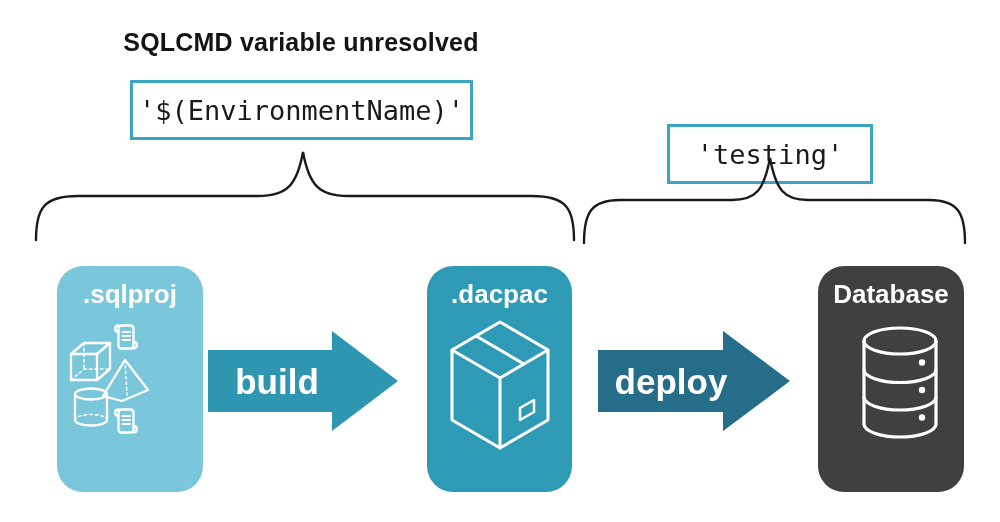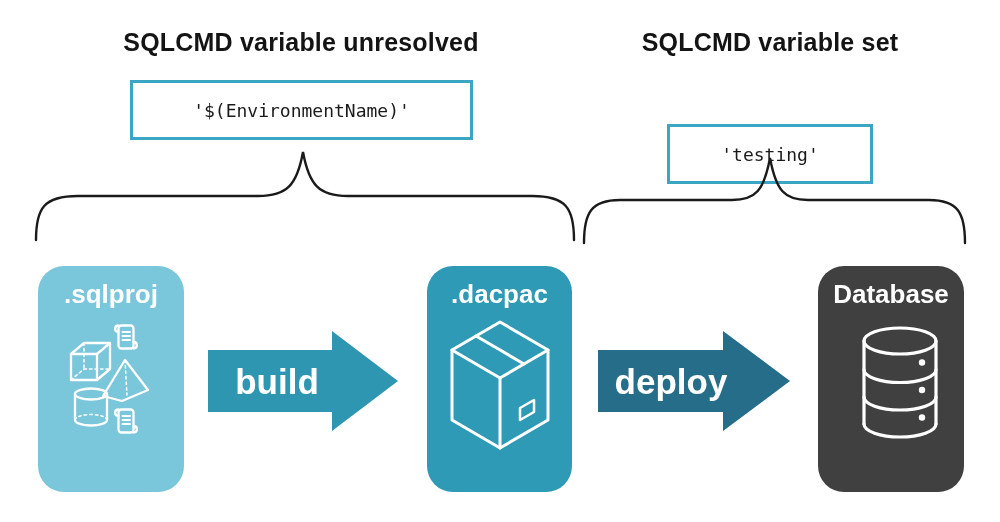--- a/index.html
+++ b/index.html
@@ -7,21 +7,21 @@
   .canvas{position:relative;width:1000px;height:522px;overflow:hidden;}
 
   .heading{position:absolute;top:28px;font-size:25px;font-weight:bold;text-align:center;letter-spacing:.2px;}
   .heading-left{left:101px;width:400px;}
   .heading-right{left:610px;width:320px;}
 
   .code-box{position:absolute;top:80px;height:60px;border:3px solid;box-sizing:border-box;
             display:flex;align-items:center;justify-content:center;}
   .code-box-left{left:130px;width:343px;}
   .code-box-right{left:667px;width:206px;margin-top:44px;}
-  .code-text{font-family:"DejaVu Sans Mono",monospace;font-size:18px;}
+  .code-text{font-family:"DejaVu Sans Mono",monospace;font-size:27px;}
 
   .overlay{position:absolute;left:0;top:0;width:1000px;height:522px;pointer-events:none;}
 
   .node{position:absolute;top:266px;height:226px;border-radius:26px;}
   .node-sqlproj{left:38px;width:146px;}
   .node-dacpac{left:427px;width:145px;}
   .node-database{left:818px;width:146px;}
   .node-label{position:absolute;top:13px;left:0;width:100%;text-align:center;
               font-size:26px;font-weight:bold;}
 
@@ -34,37 +34,36 @@
   .arrow-build{left:205px;}
   .arrow-deploy{left:595px;}
   .arrow-label{font-family:"Liberation Sans",sans-serif;font-size:35px;font-weight:bold;}
 </style>
 </head>
 <body style="background-color: rgb(255, 255, 255);">
 
 <div class="canvas">
 
   <div class="heading heading-left" style="color: rgb(20, 20, 20);">SQLCMD variable unresolved</div>
-  <div class="heading heading-right" style="color: rgb(20, 20, 20);">SQLCMD variable set</div>
 
   <div class="code-box code-box-left" style="border-color: rgb(58, 166, 195); background-color: rgb(255, 255, 255);">
     <span class="code-text" style="color: rgb(26, 26, 26);">'$(EnvironmentName)'</span>
   </div>
   <div class="code-box code-box-right" style="border-color: rgb(58, 166, 195); background-color: rgb(255, 255, 255);">
     <span class="code-text" style="color: rgb(26, 26, 26);">'testing'</span>
   </div>
 
   <svg class="overlay" viewBox="0 0 1000 522">
     <path d="M36,240 C36,208 44,196 78,196 L258,196 C287,196 297,185 303,152
              C309,185 319,196 348,196 L532,196 C566,196 574,208 574,240" fill="none" stroke-width="2.4" stroke-linecap="round" stroke="#1a1a1a"></path>
     <path d="M584,243 C584,213 591,200 620,200 L732,200 C756,200 764,190 770,158
              C776,190 784,200 808,200 L929,200 C958,200 965,213 965,243" fill="none" stroke-width="2.4" stroke-linecap="round" stroke="#1a1a1a"></path>
   </svg>
 
-  <div class="node node-sqlproj" style="background-color: rgb(122, 198, 218);">
+  <div class="node node-sqlproj" style="background-color: rgb(122, 198, 218); margin-left: 19px;">
     <div class="node-label" style="color: rgb(255, 255, 255);">.sqlproj</div>
   </div>
   <svg class="icon-svg sqlproj-icons" width="125" height="128" viewBox="0 0 125 128">
     <g fill="none" stroke-width="2.3" stroke-linecap="round" stroke-linejoin="round" stroke="#ffffff">
 
       <g>
         <rect x="16" y="36" width="26" height="26"></rect>
         <path d="M16,36 L29,25 L55,25 L42,36 M55,25 L55,51 L42,62"></path>
         <path d="M16,62 L29,51 M29,25 L29,51 M29,51 L55,51" stroke-width="1.5" stroke-dasharray="2.5,3"></path>
       </g>

